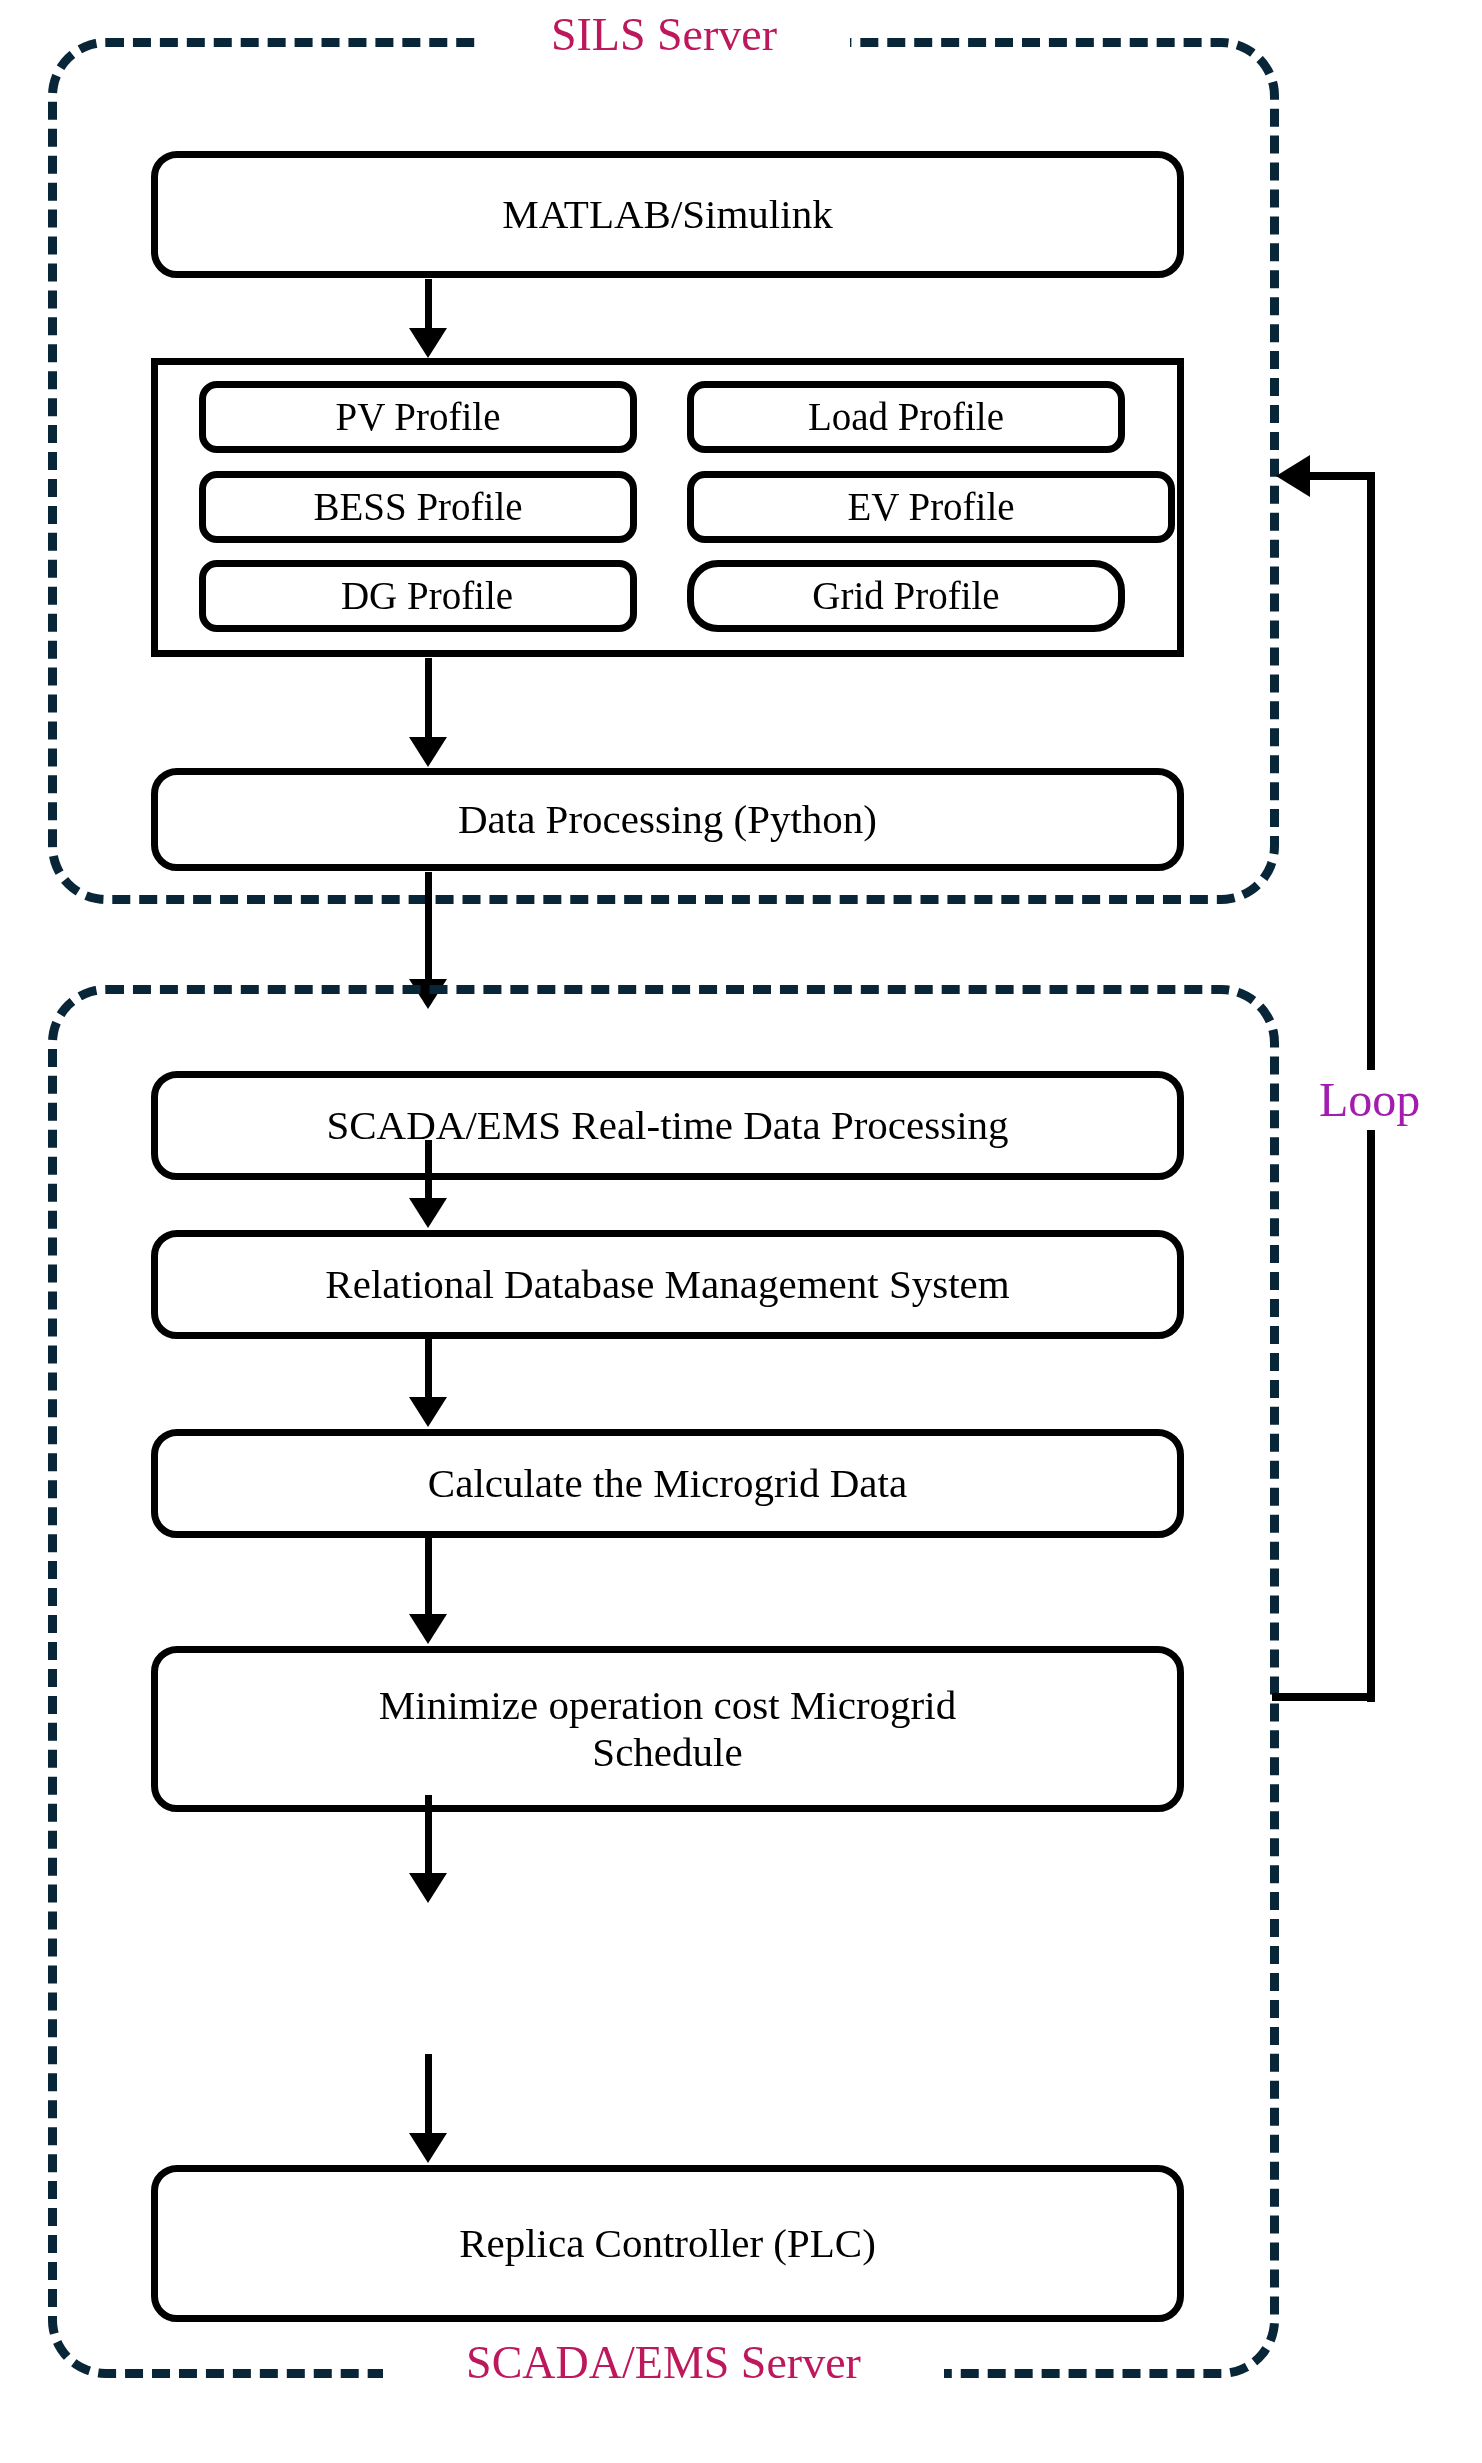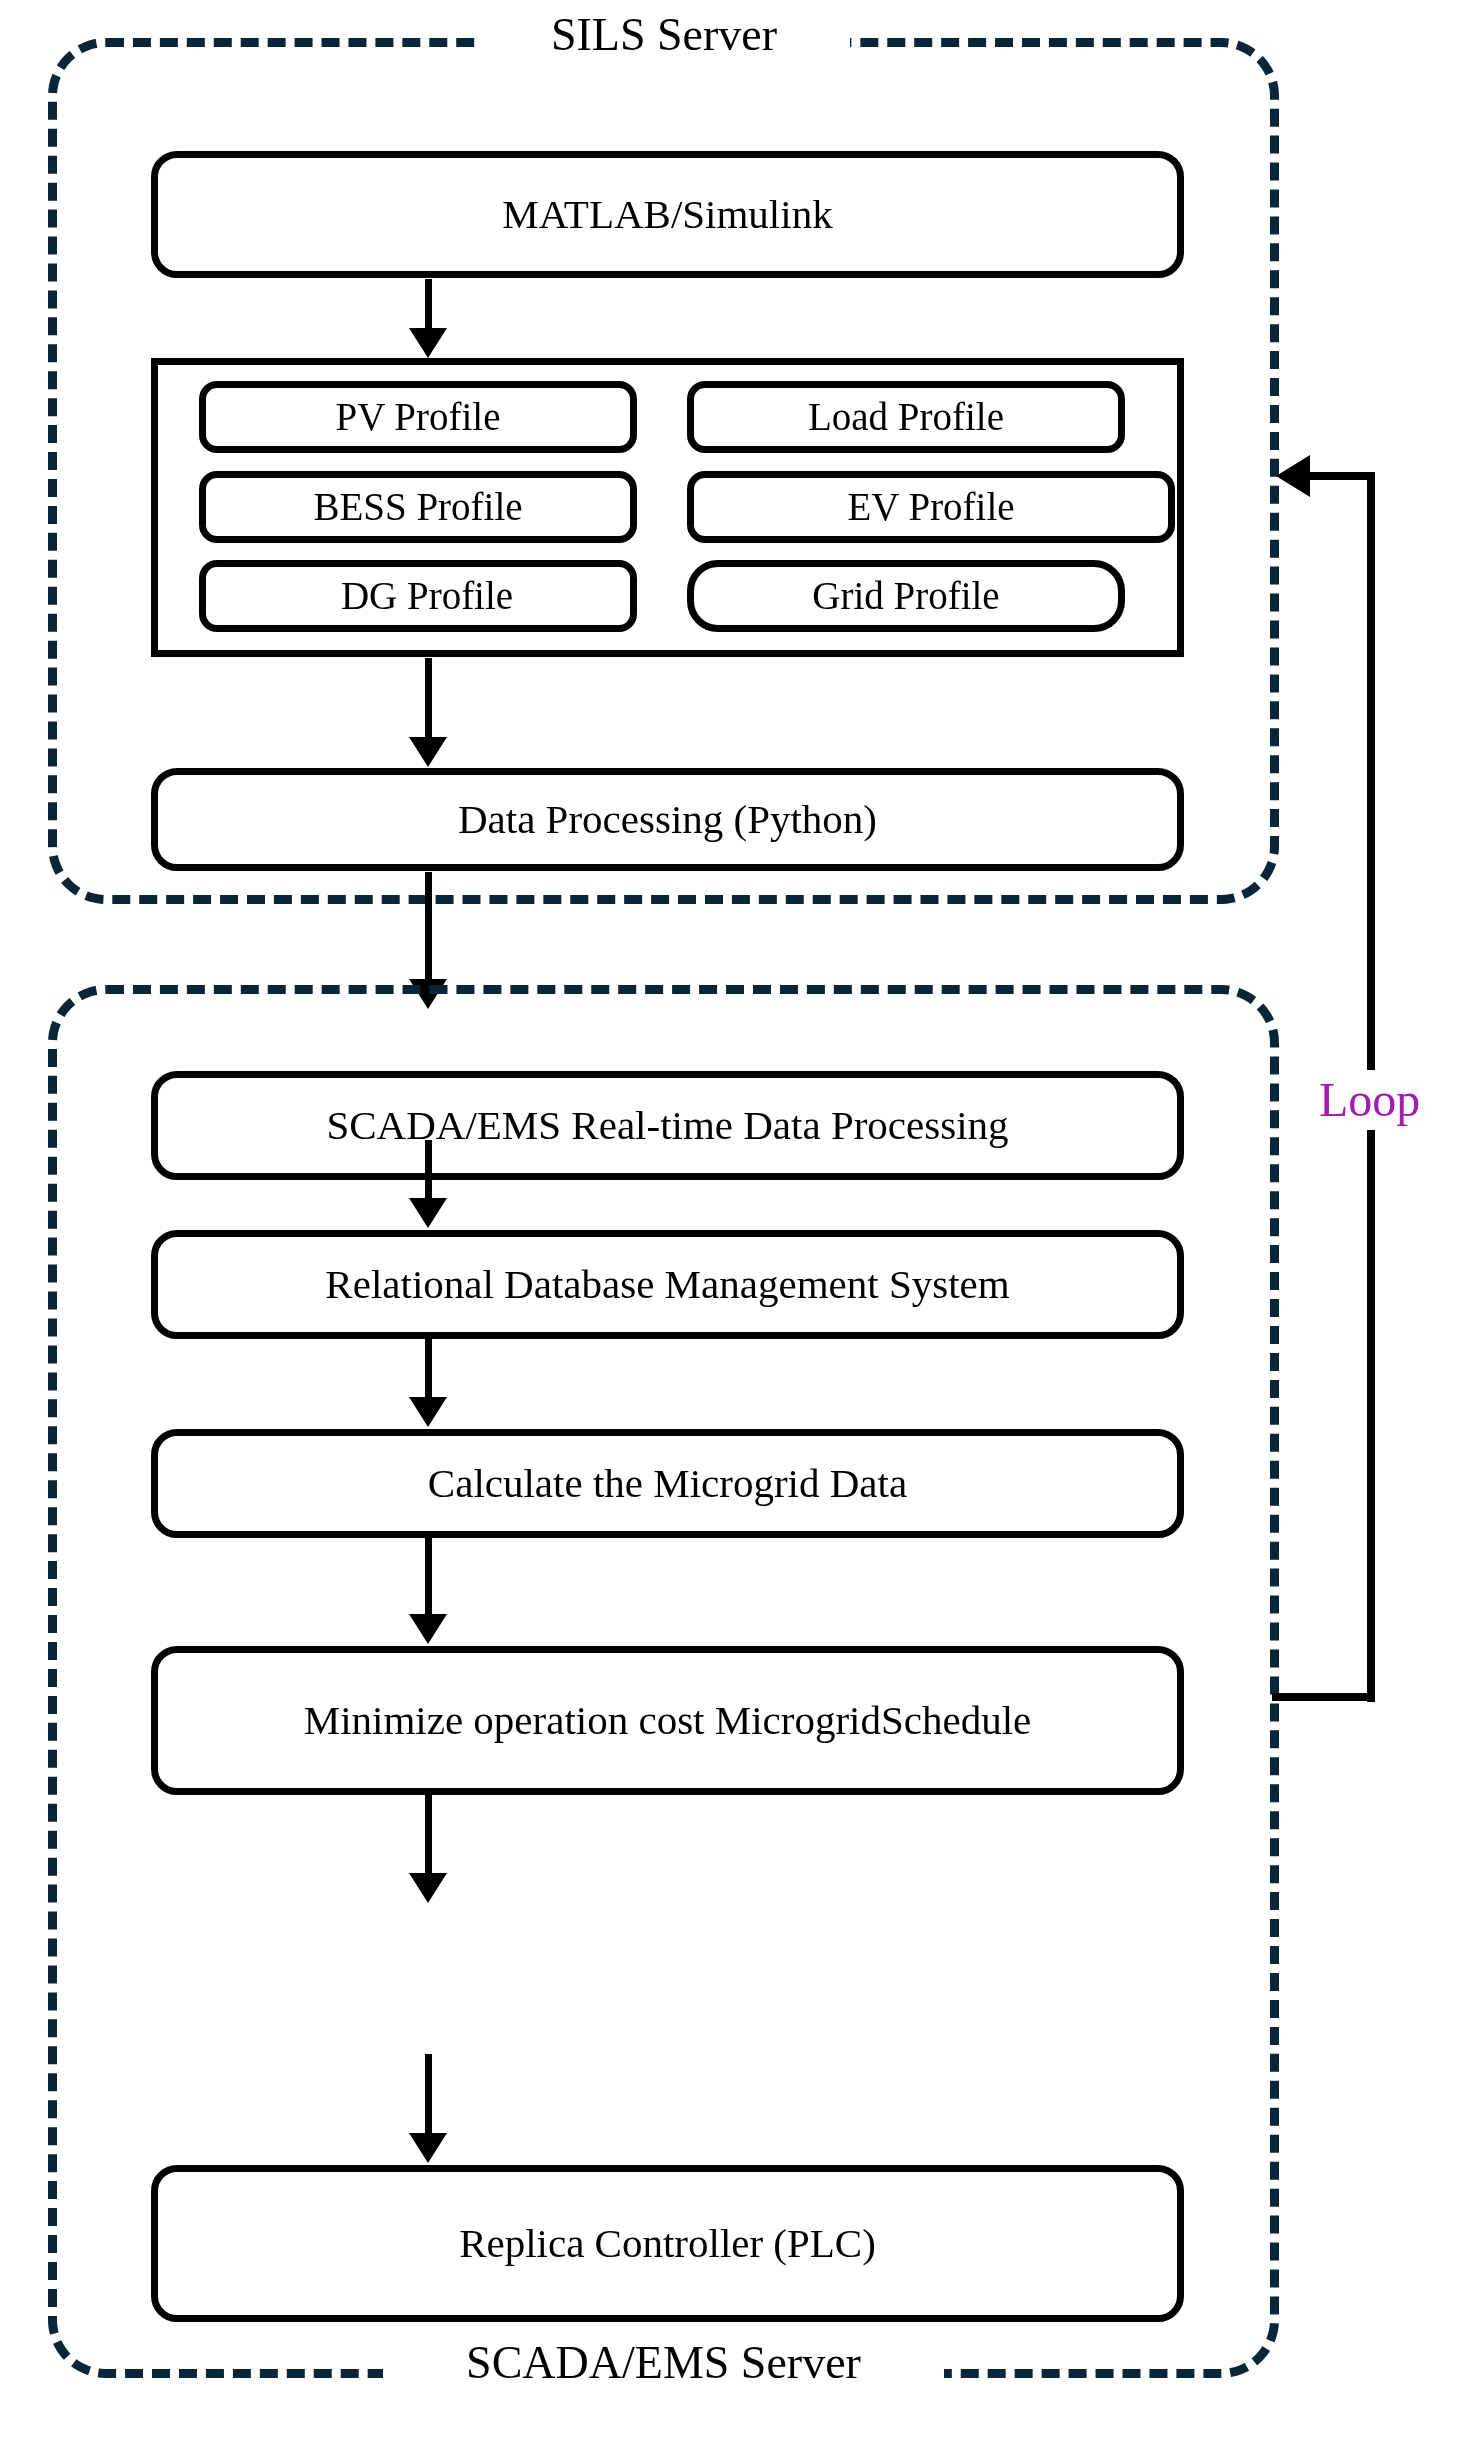--- a/index.html
+++ b/index.html
@@ -21,21 +21,21 @@
   .server-group {
     position: absolute;
     border: 9px dashed #092538;
     border-radius: 58px;
     box-sizing: border-box;
     background: transparent;
   }
   .server-title {
     position: absolute;
     background: #ffffff;
-    color: #000000;
+    color: #be185d;
     font-size: 46px;
     line-height: 1;
     padding: 0 22px;
     white-space: nowrap;
     text-align: center;
   }
   
   .box {
     position: absolute;
     box-sizing: border-box;
@@ -156,21 +156,21 @@
   </div>
   <div class="arrow-v" style="left:425px; top:1339px; width:7px; height:60px;"></div>
   <div class="arrow-head-down" style="left:409px; top:1397px;"></div>
 
   <div class="box" style="left:151px; top:1429px; width:1033px; height:109px;">
     <span>Calculate the Microgrid Data</span>
   </div>
   <div class="arrow-v" style="left:425px; top:1538px; width:7px; height:78px;"></div>
   <div class="arrow-head-down" style="left:409px; top:1614px;"></div>
 
-  <div class="box two-line" style="left:151px; top:1646px; width:1033px; height:149px; ">
+  <div class="box two-line" style="left:151px; top:1646px; width:1033px; height:166px; flex-direction:column;">
     <span>Minimize operation cost Microgrid</span>
     <span>Schedule</span>
   </div>
   <div class="arrow-v" style="left:425px; top:1795px; width:7px; height:80px;"></div>
   <div class="arrow-head-down" style="left:409px; top:1873px;"></div>
 
   <div class="arrow-v" style="left:425px; top:2054px; width:7px; height:82px;"></div>
   <div class="arrow-head-down" style="left:409px; top:2133px;"></div>
 
   <div class="box" style="left:151px; top:2165px; width:1033px; height:157px;">

